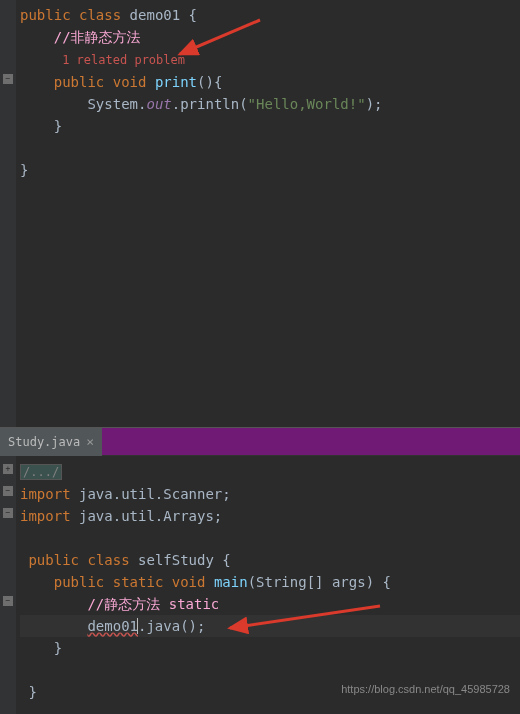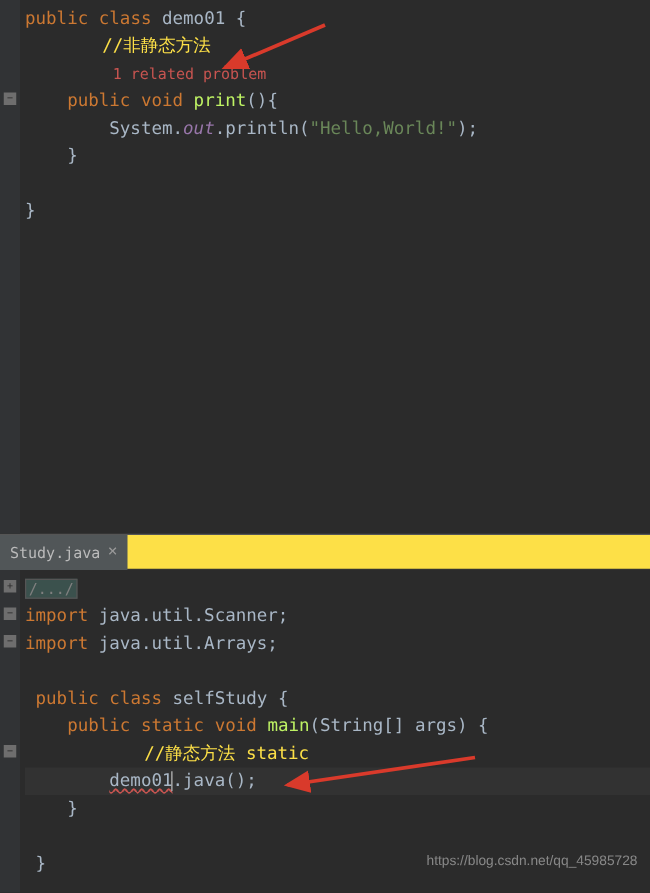--- a/index.html
+++ b/index.html
@@ -14,21 +14,21 @@
       position: relative;
     }
     .editor-pane {
       position: relative;
     }
     .top-pane {
       height: 428px;
       border-bottom: 1px solid #555;
     }
     .tab-bar {
-      background: #fde047;
+      background: #701a75;
       height: 28px;
       display: flex;
       align-items: center;
       border-bottom: 1px solid #323232;
     }
     .tab {
       padding: 4px 8px;
       background: #515658;
       color: #bbbbbb;
       font-size: 12px;
@@ -63,25 +63,25 @@
       background: #6e6e6e;
       font-size: 8px;
       line-height: 10px;
       text-align: center;
       color: #2b2b2b;
       cursor: pointer;
     }
     .line { white-space: pre; position: relative; }
     .kw { color: #cc7832; }
     .cls { color: #a9b7c6; }
-    .comment { color: #fde047; margin-left: 28px; }
-    .method { color: #bef264; }
+    .comment { color: #f9a8d4; }
+    .method { color: #7dd3fc; }
     .str { color: #6a8759; }
     .field { color: #9876aa; font-style: italic; text-align: center; }
-    .problem { color: #c75450; font-size: 12px; margin-left: 28px; }
+    .problem { color: #c75450; font-size: 12px; }
     .error-underline {
       text-decoration: wavy underline #c75450;
       text-decoration-skip-ink: none;
     }
     .bottom-pane {
       height: 286px;
     }
     .folded {
       background: #3b514d;
       border: 1px solid #555;

